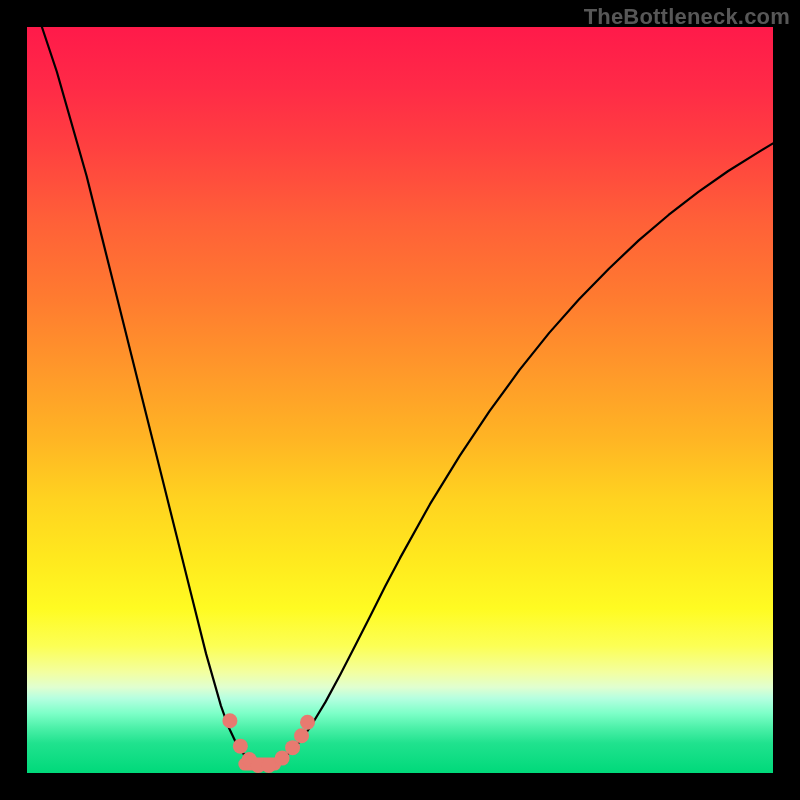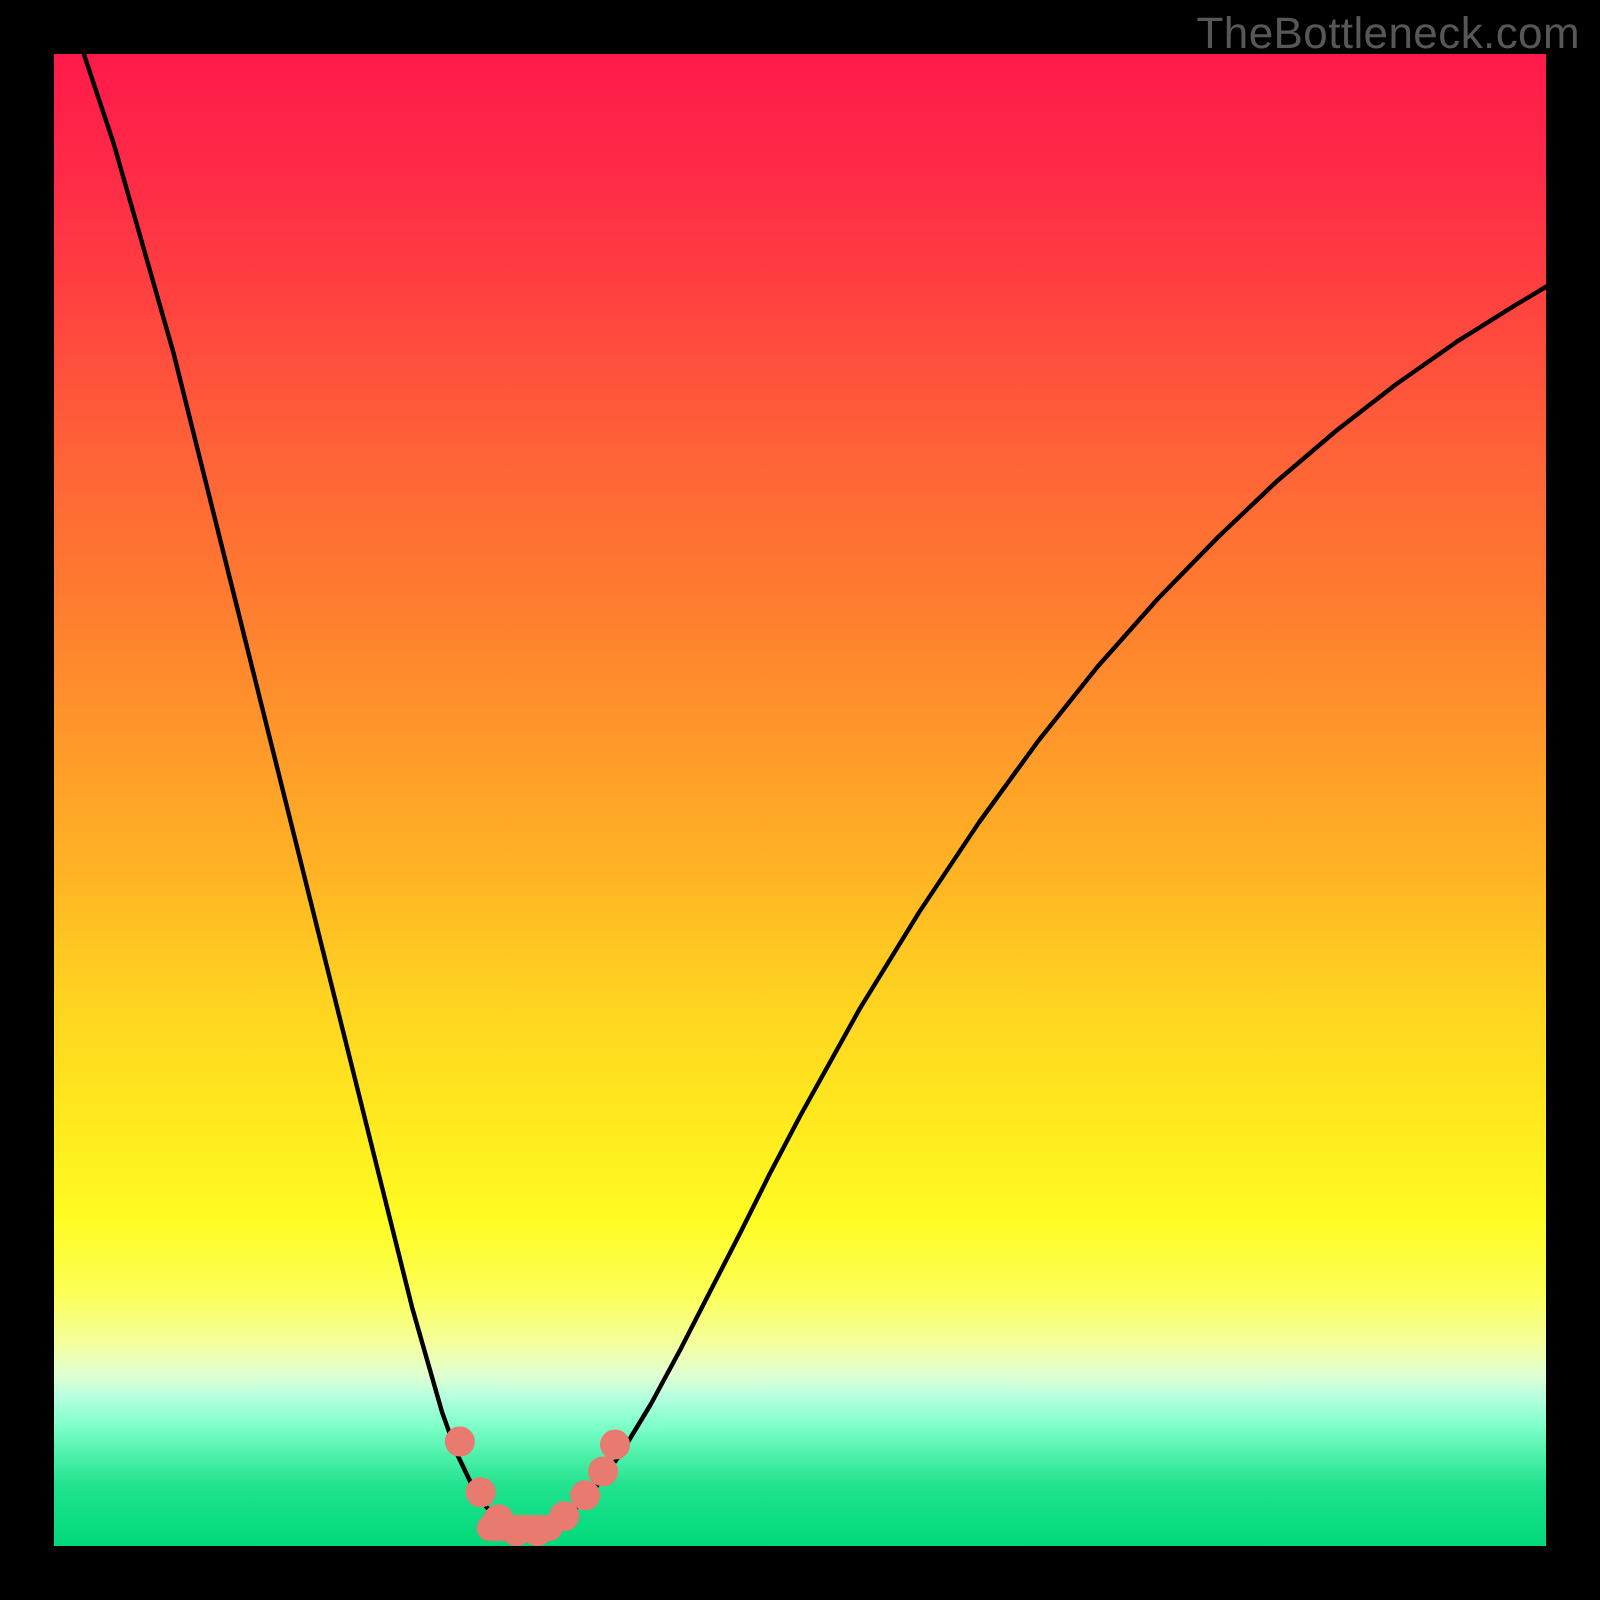--- a/index.html
+++ b/index.html
@@ -35,21 +35,21 @@
       #4bf0a8 94%,
       #20e28e 96%,
       #00d97a 100%);
   }
   .watermark {
     position: absolute;
     top: 4px;
     right: 10px;
     font-family: Arial, Helvetica, sans-serif;
     font-size: 22px;
-    font-weight: 400;
+    font-weight: 700;
     color: #575757;
     letter-spacing: 0.2px;
   }
   .curve-svg {
     position: absolute;
     left: 0; top: 0;
     width: 800px; height: 800px;
     pointer-events: none;
   }
   .curve-path {

